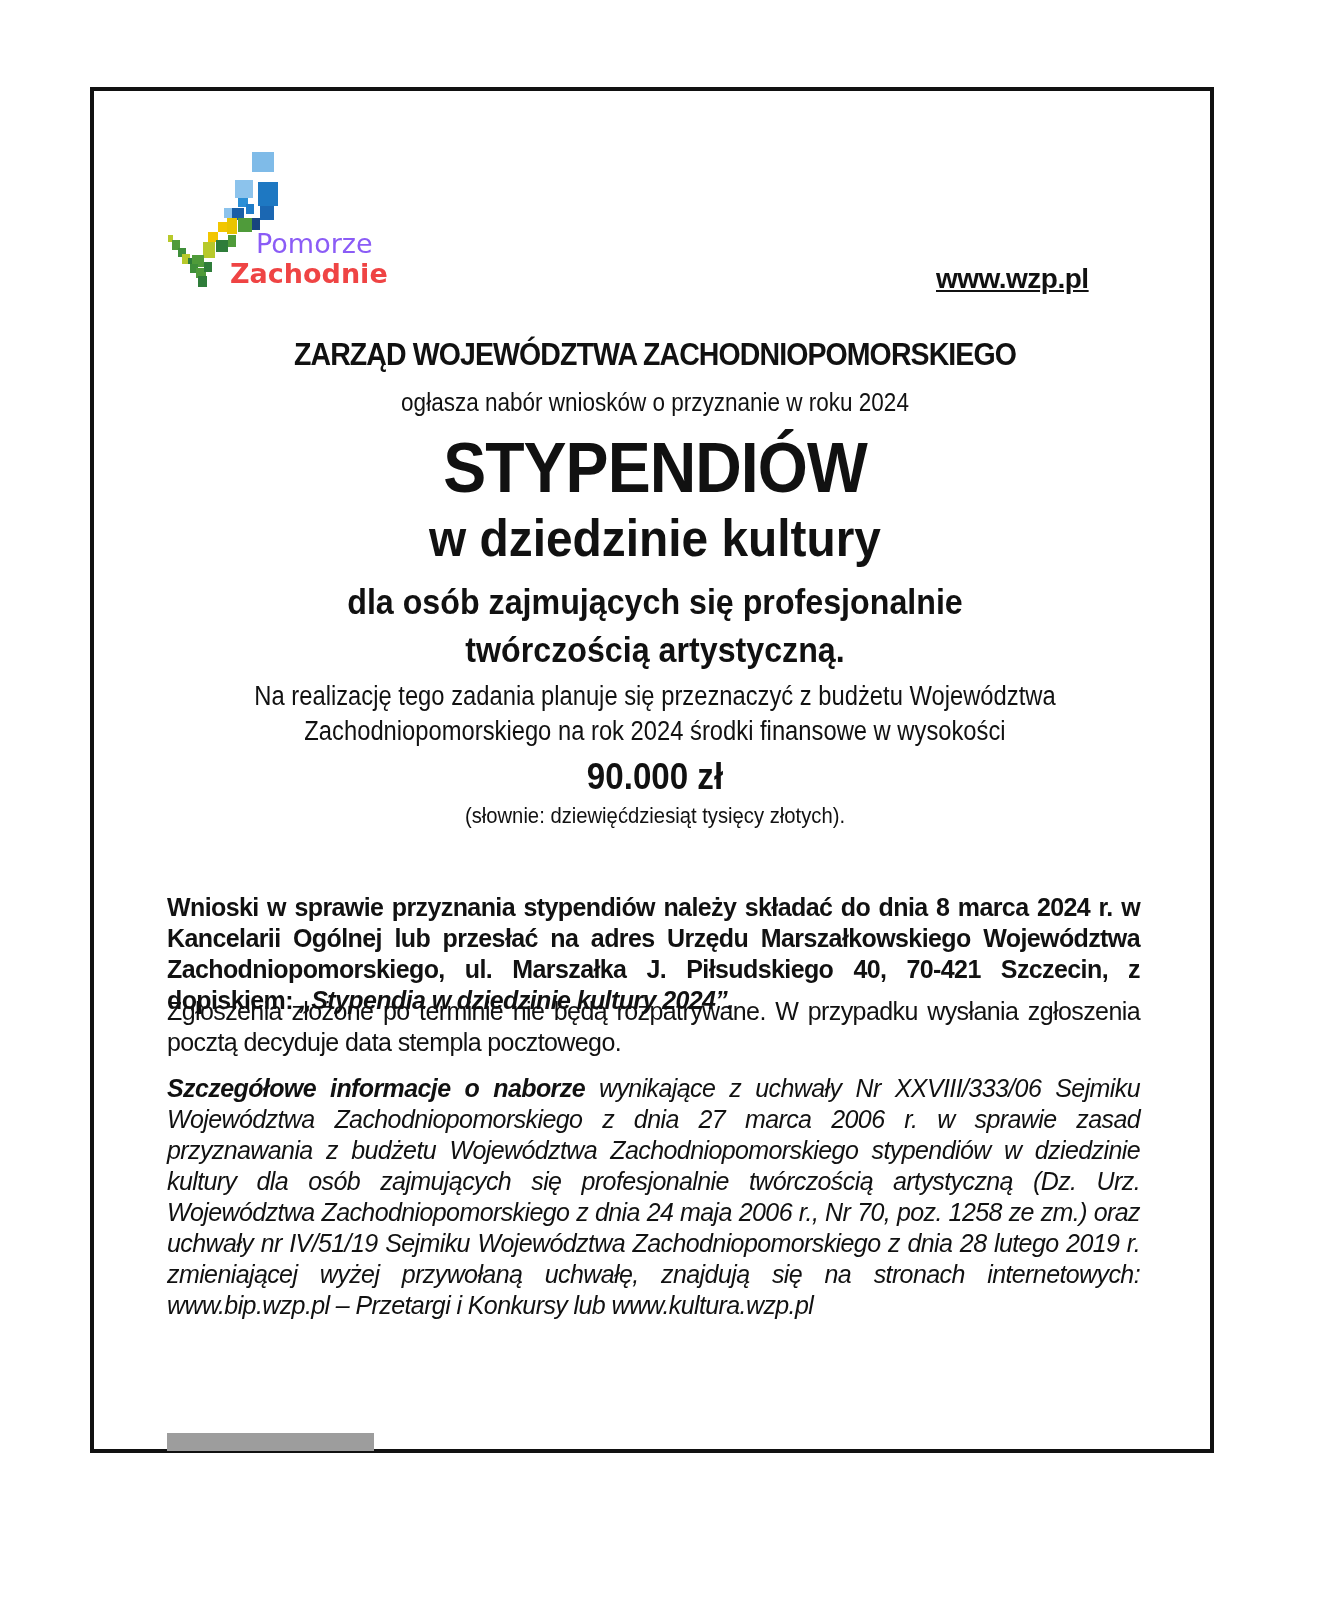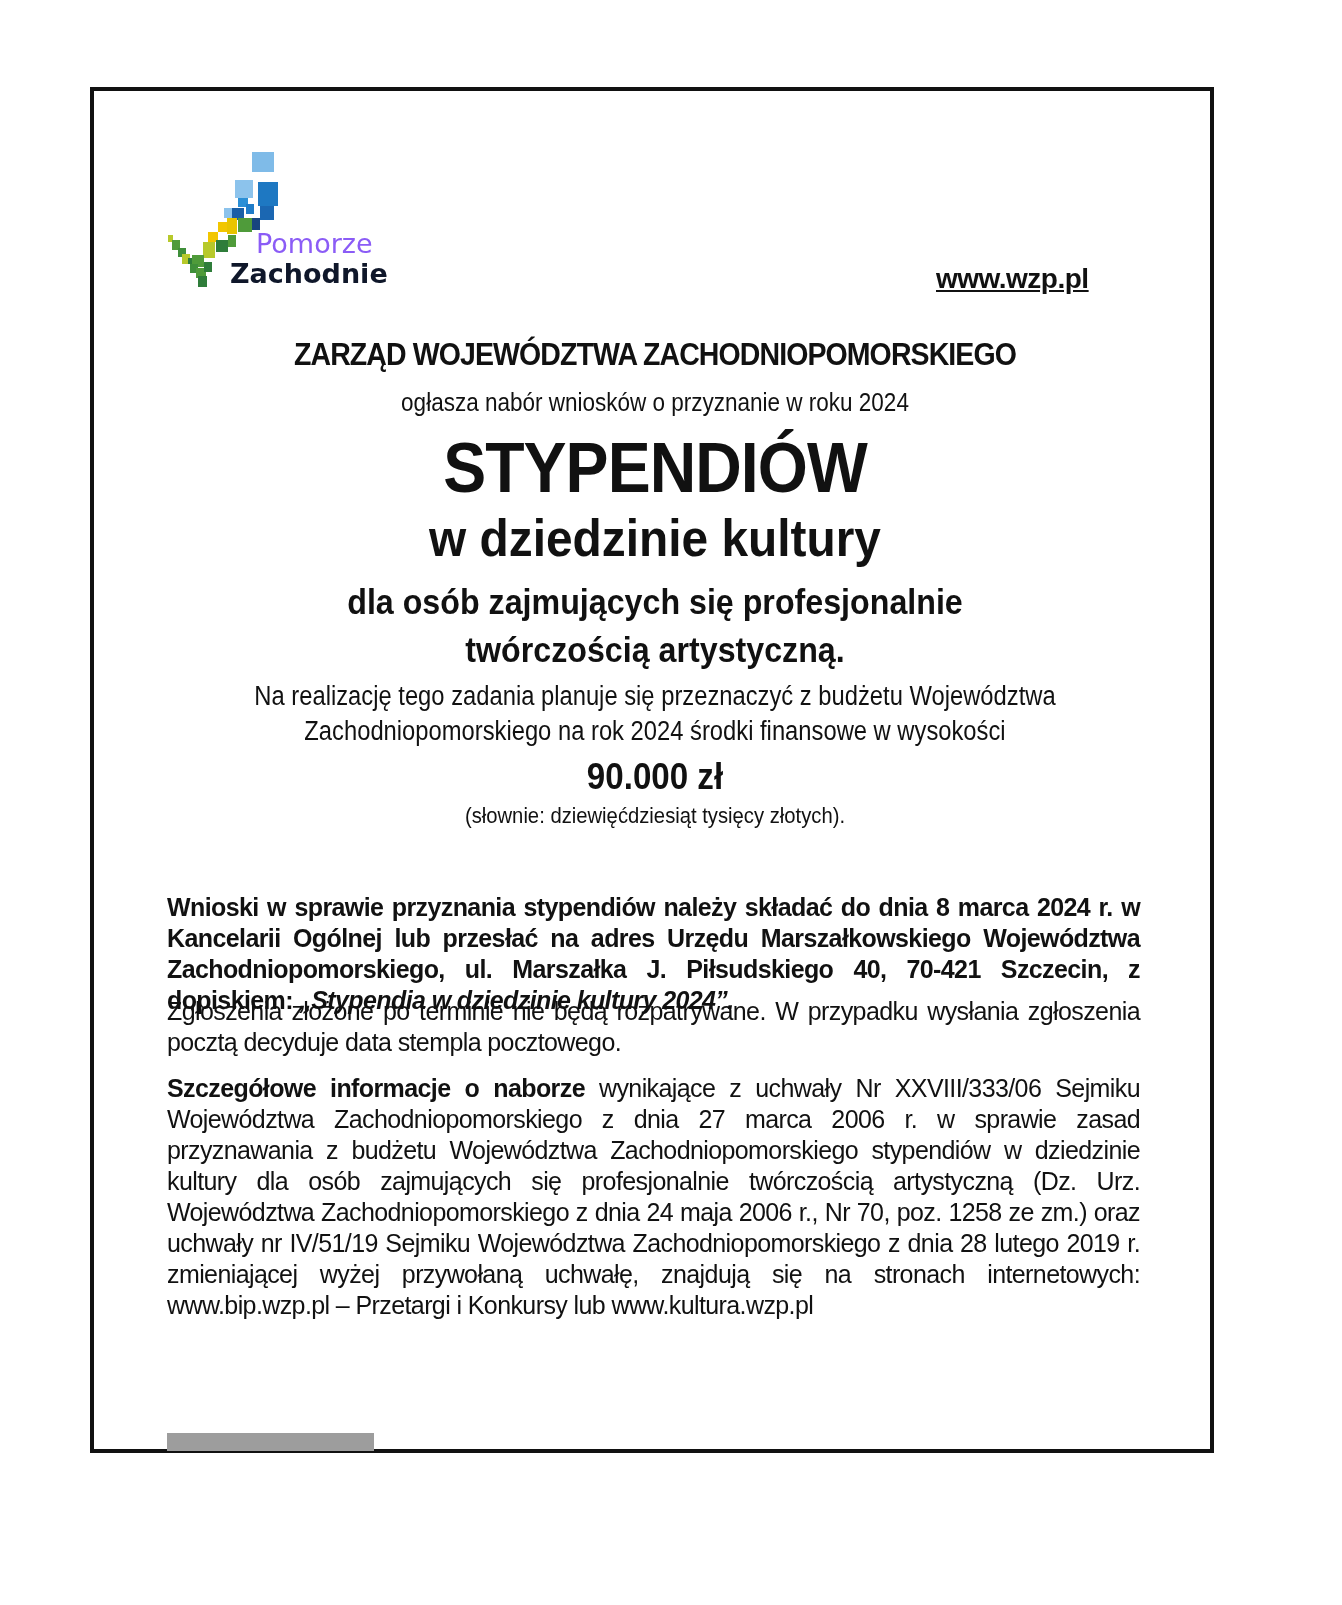--- a/index.html
+++ b/index.html
@@ -1,34 +1,34 @@
 <!DOCTYPE html>
 <html><head>
 <meta charset="utf-8">
 <style>
   html, body { margin: 0; padding: 0; background: #ffffff; }
   body { width: 1342px; height: 1605px; position: relative; font-family: "Liberation Sans", sans-serif; color: #111; }
   .frame { position: absolute; left: 90px; top: 87px; width: 1124px; height: 1366px; border: 4px solid #111; box-sizing: border-box; background: #fff; }
   .logo { position: absolute; left: 160px; top: 130px; width: 240px; height: 160px; }
   .logo-text-1 { position: absolute; left: 256px; top: 228px; font-size: 27px; color: #8b5cf6; font-family: "DejaVu Sans", sans-serif; letter-spacing: 0px; }
-  .logo-text-2 { position: absolute; left: 230px; top: 258px; font-size: 27px; font-weight: bold; color: #0f172a; font-family: "DejaVu Sans", sans-serif; }
+  .logo-text-2 { position: absolute; left: 230px; top: 258px; font-size: 27px; font-weight: bold; color: #ef4444; font-family: "DejaVu Sans", sans-serif; }
   .url-top { position: absolute; left: 936px; top: 263px; font-size: 28px; font-weight: bold; letter-spacing: -0.5px; text-decoration: underline; }
   .center { position: absolute; left: 160px; width: 990px; text-align: center; }
   .h-board { top: 337px; font-size: 31px; font-weight: bold; letter-spacing: -1px; transform: scaleX(0.92); }
   .h-ann { top: 388px; font-size: 25px; transform: scaleX(0.9); }
   .h-big { top: 428px; font-size: 70px; font-weight: bold; letter-spacing: -1px; transform: scaleX(0.92); }
   .h-sub { top: 508px; font-size: 52px; font-weight: bold; transform: scaleX(0.92); }
   .h-sub2 { top: 578px; font-size: 35px; font-weight: bold; line-height: 48px; transform: scaleX(0.92); }
   .p-budget { top: 679px; font-size: 27px; line-height: 35px; transform: scaleX(0.88); }
   .amount { top: 756px; font-size: 36px; font-weight: bold; transform: scaleX(0.92); }
   .words { top: 803px; font-size: 22px; transform: scaleX(0.92); }
   .body-text { position: absolute; left: 167px; width: 973px; font-size: 25px; line-height: 31px; text-align: justify; transform-origin: left top; transform: scaleX(1); letter-spacing: -0.6px; word-spacing: 0px; font-family: "Liberation Sans Narrow", "Liberation Sans", sans-serif; }
   .p1 { top: 892px; font-weight: bold; }
   .p2 { top: 996px; }
-  .p3 { top: 1073px; }
+  .p3 { top: 1073px; font-style: italic; }
   .gray-bar { position: absolute; left: 167px; top: 1433px; width: 207px; height: 18px; background: #9d9d9d; }
   i { font-style: italic; }
   b { font-weight: bold; }
 </style>
 </head>
 <body>
 
 <div class="frame"></div>
 
 <svg class="logo" viewBox="0 0 240 160">

